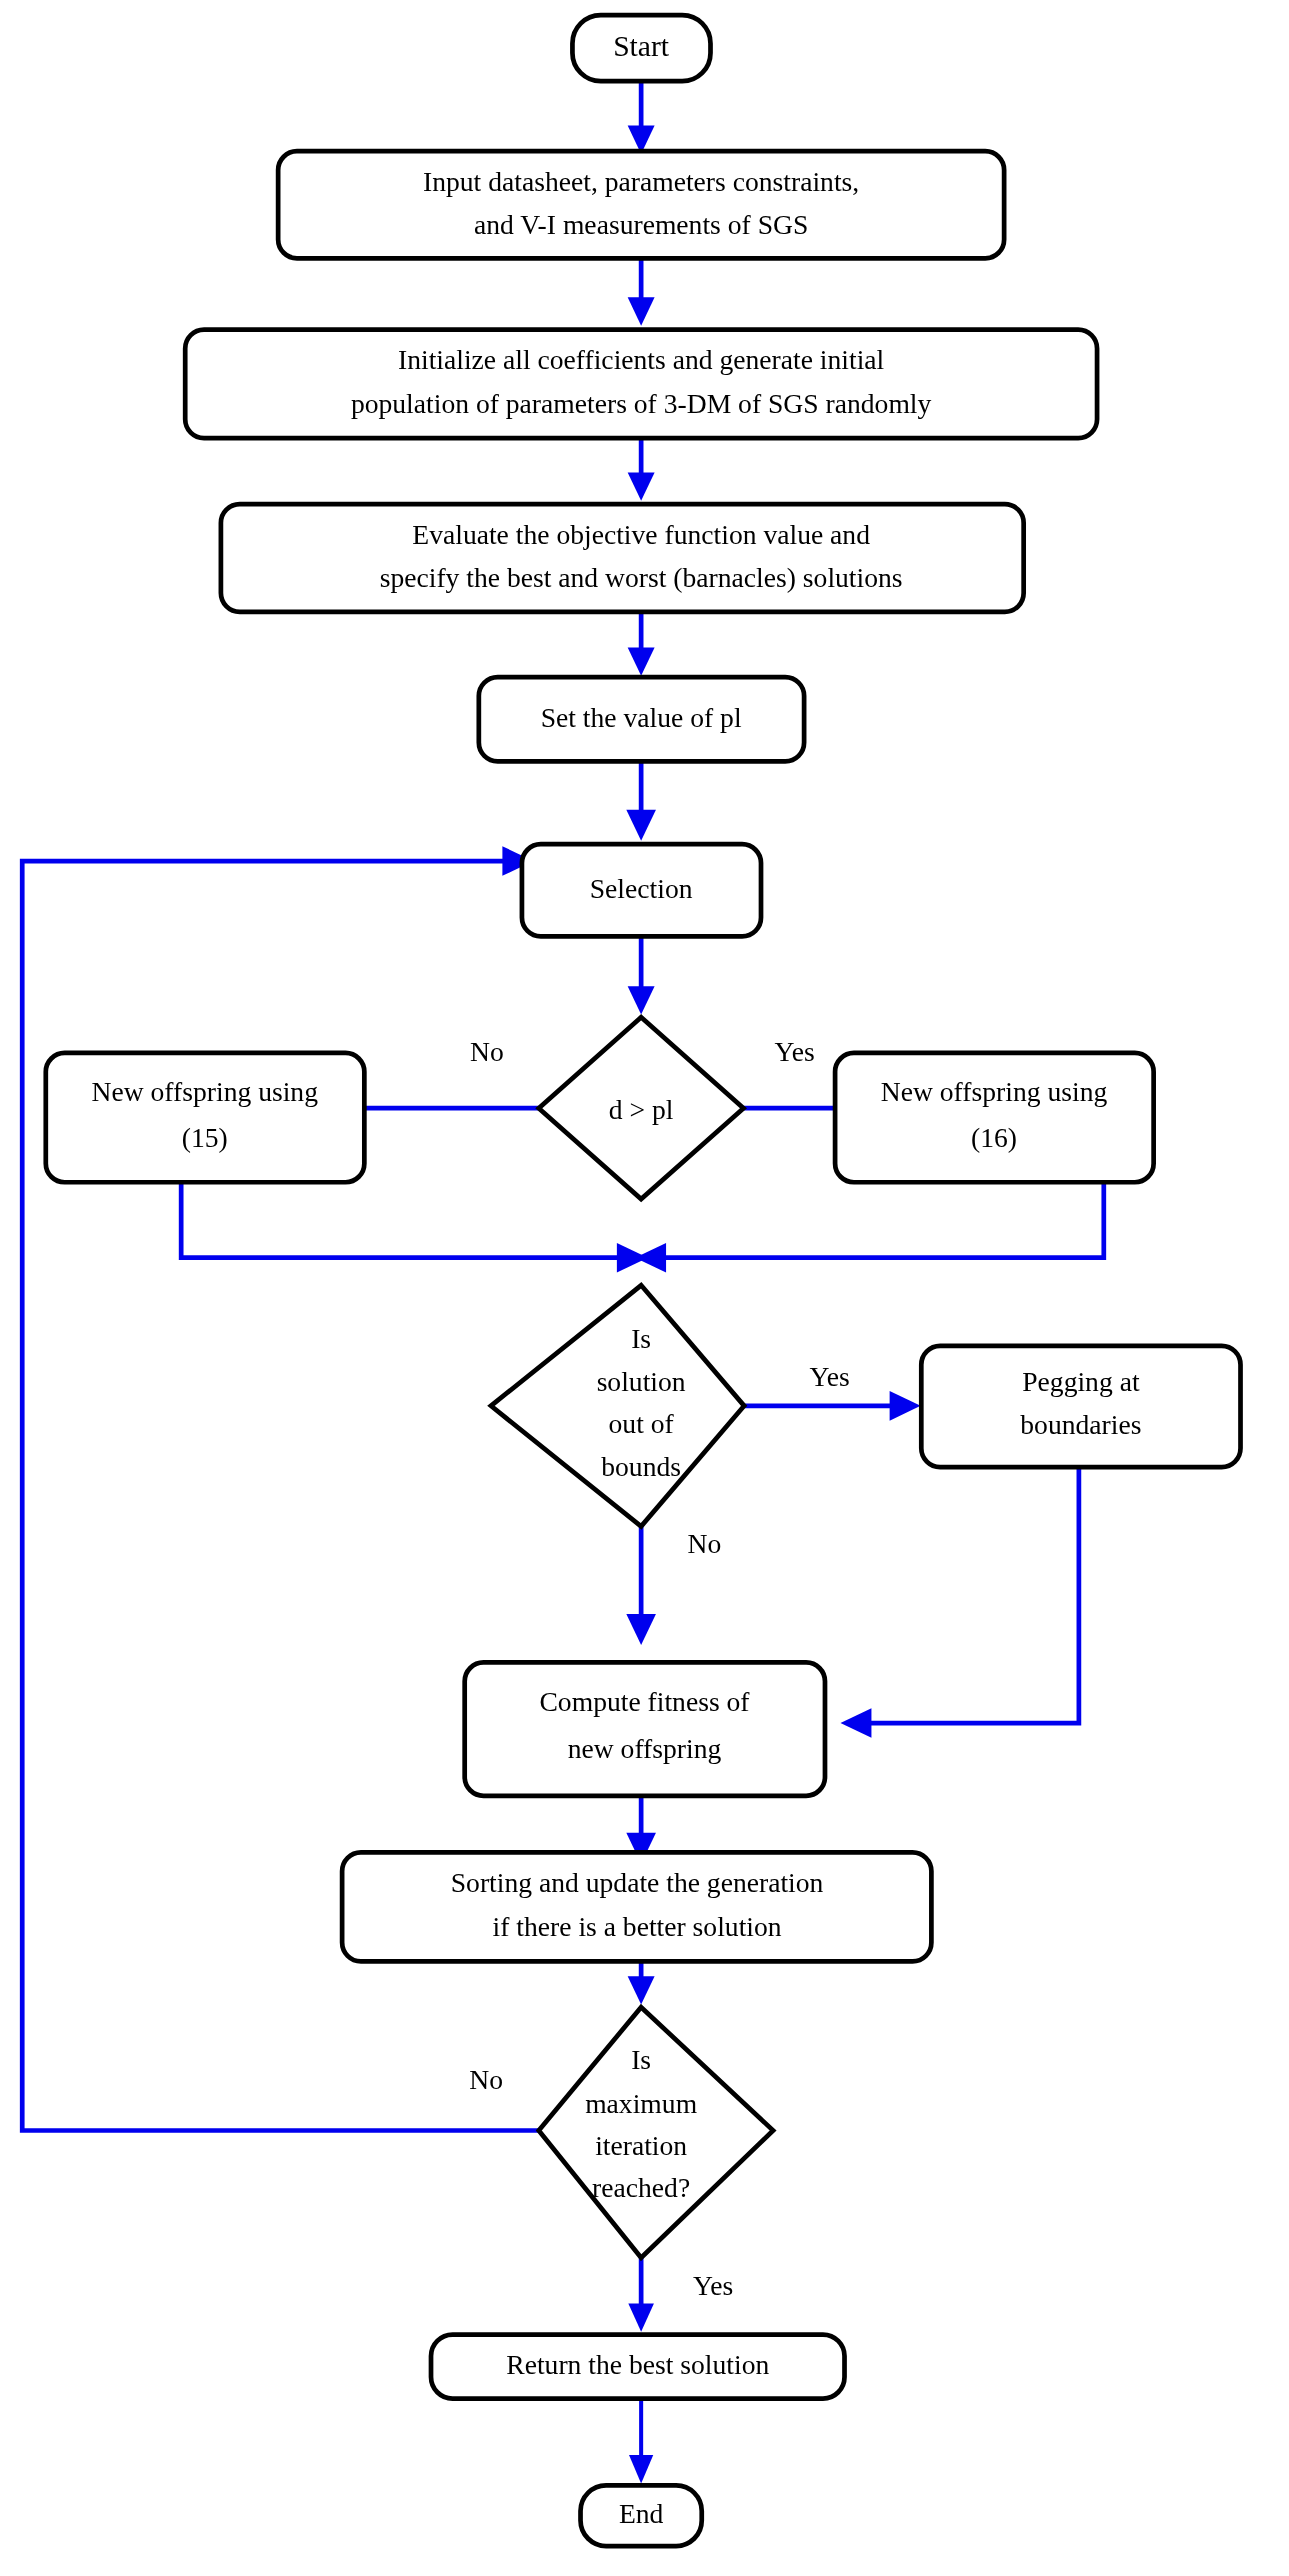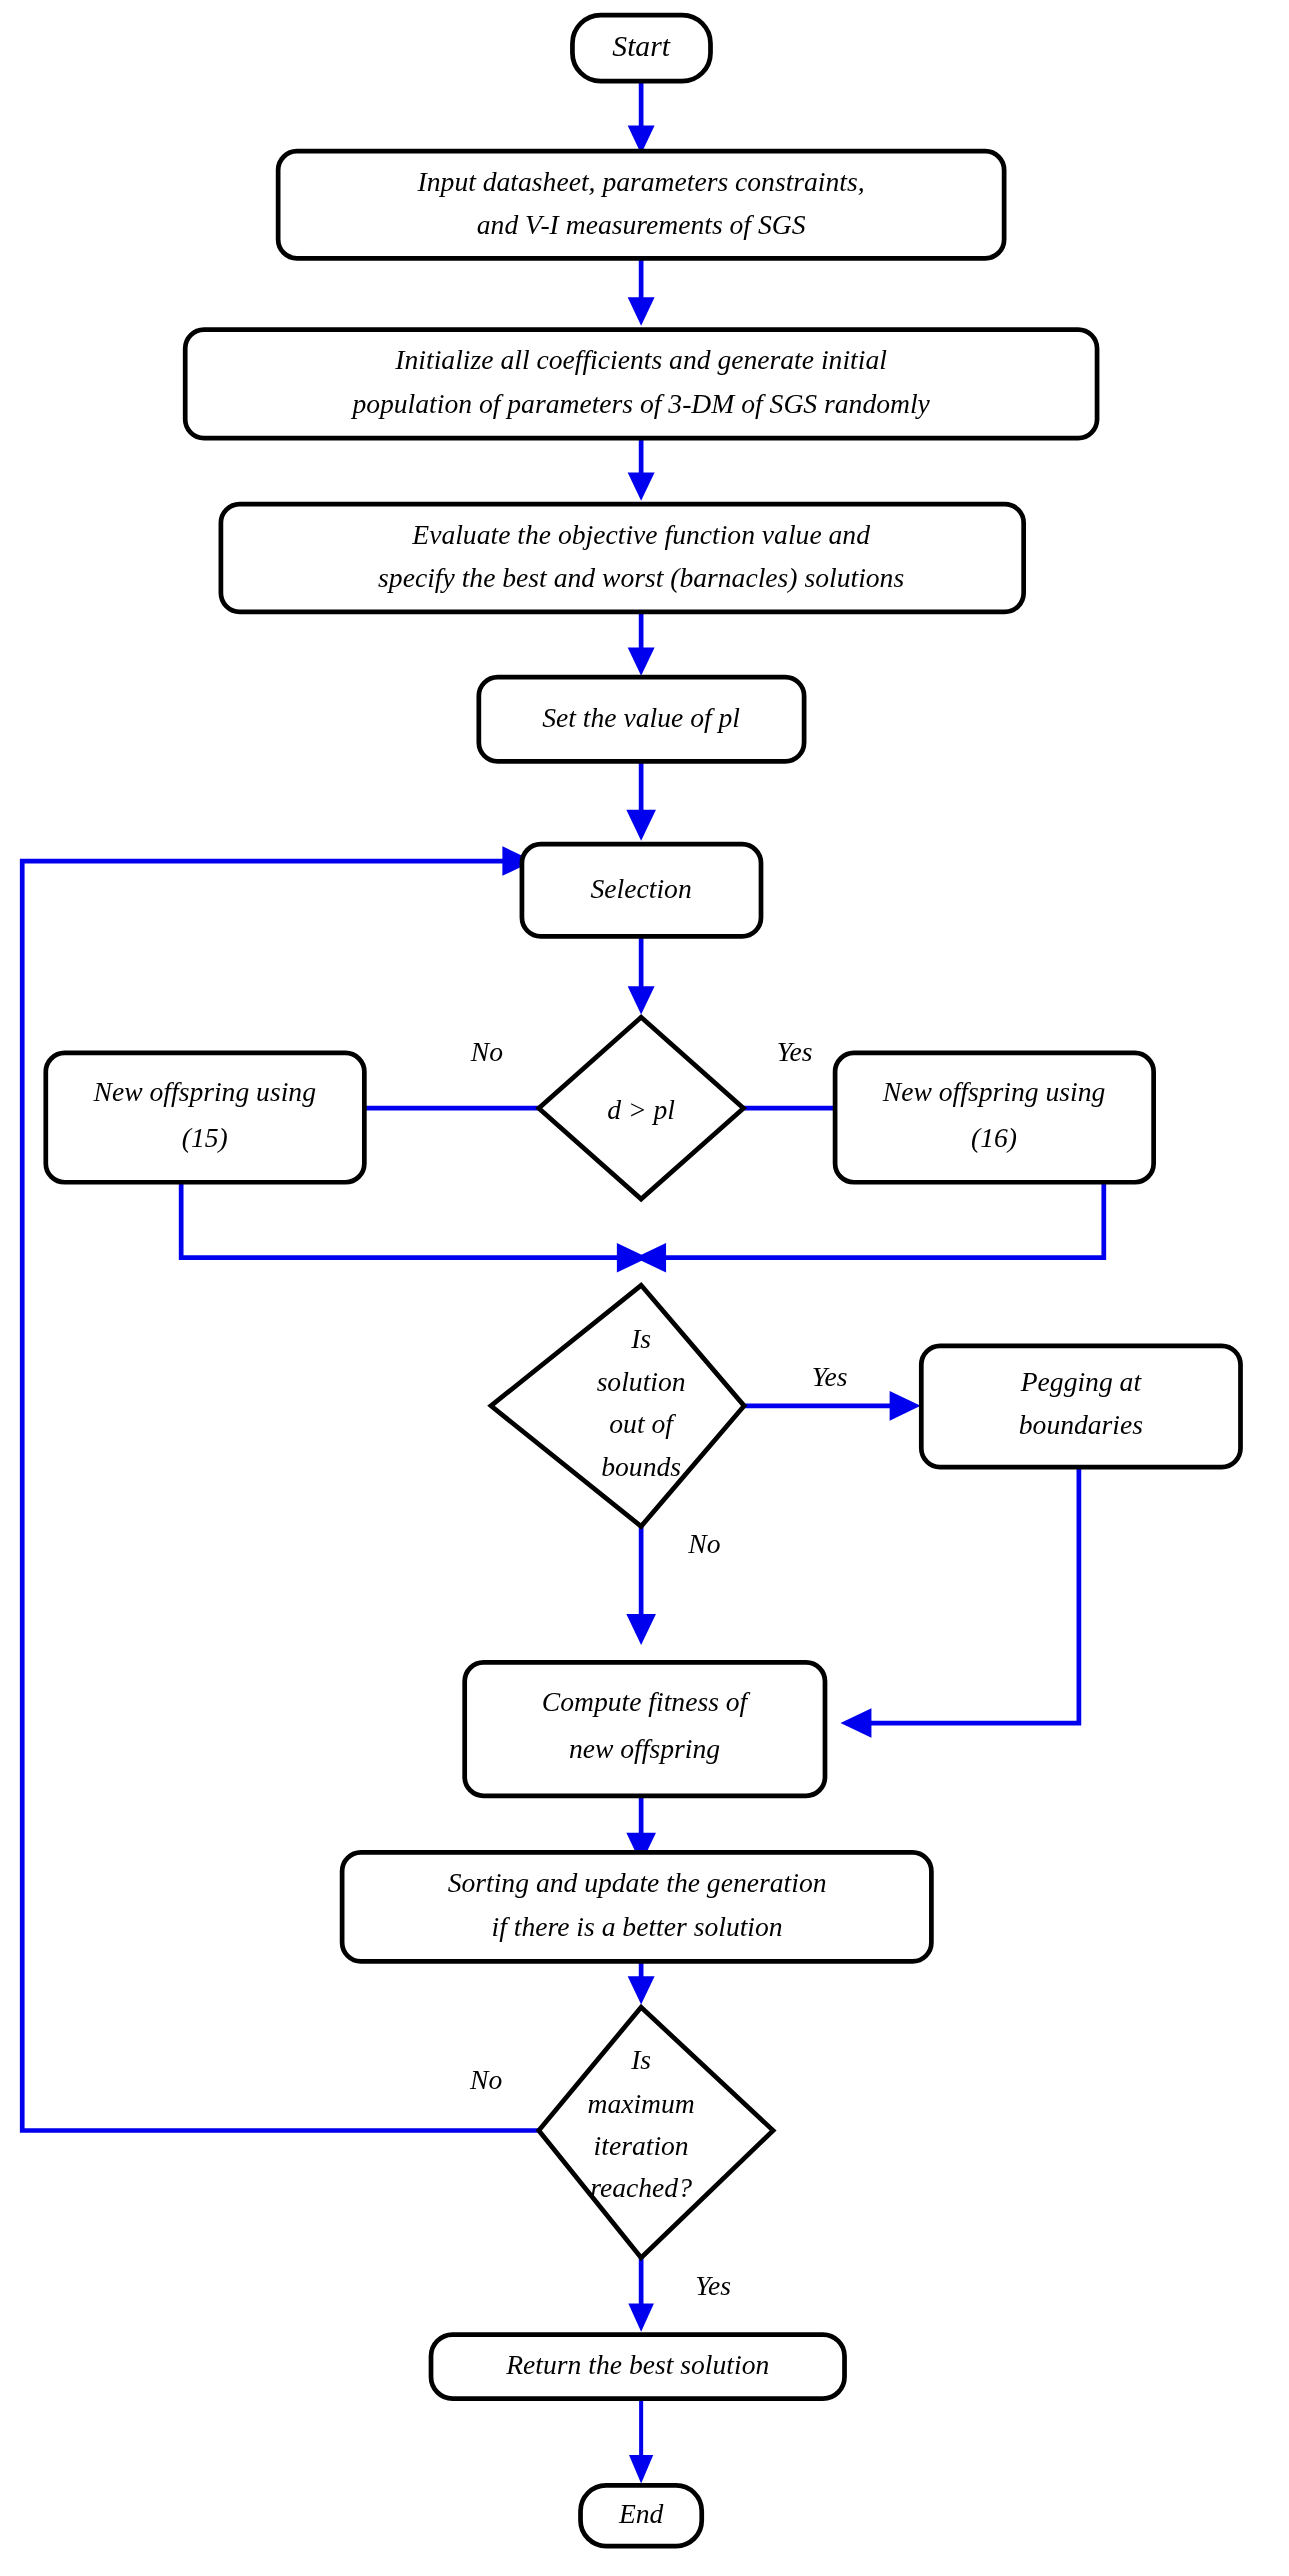--- a/index.html
+++ b/index.html
@@ -9,21 +9,20 @@
   }
   body {
     font-family: "Liberation Serif", "DejaVu Serif", serif;
   }
   #flow-root {
     position: relative;
     width: 1289px;
     height: 2576px;
     background: #ffffff;
     overflow: hidden;
-    font-style: italic;
   }
   svg.flow-canvas {
     position: absolute;
     left: 0;
     top: 0;
     width: 1289px;
     height: 2576px;
     display: block;
   }
   .node-shape {

